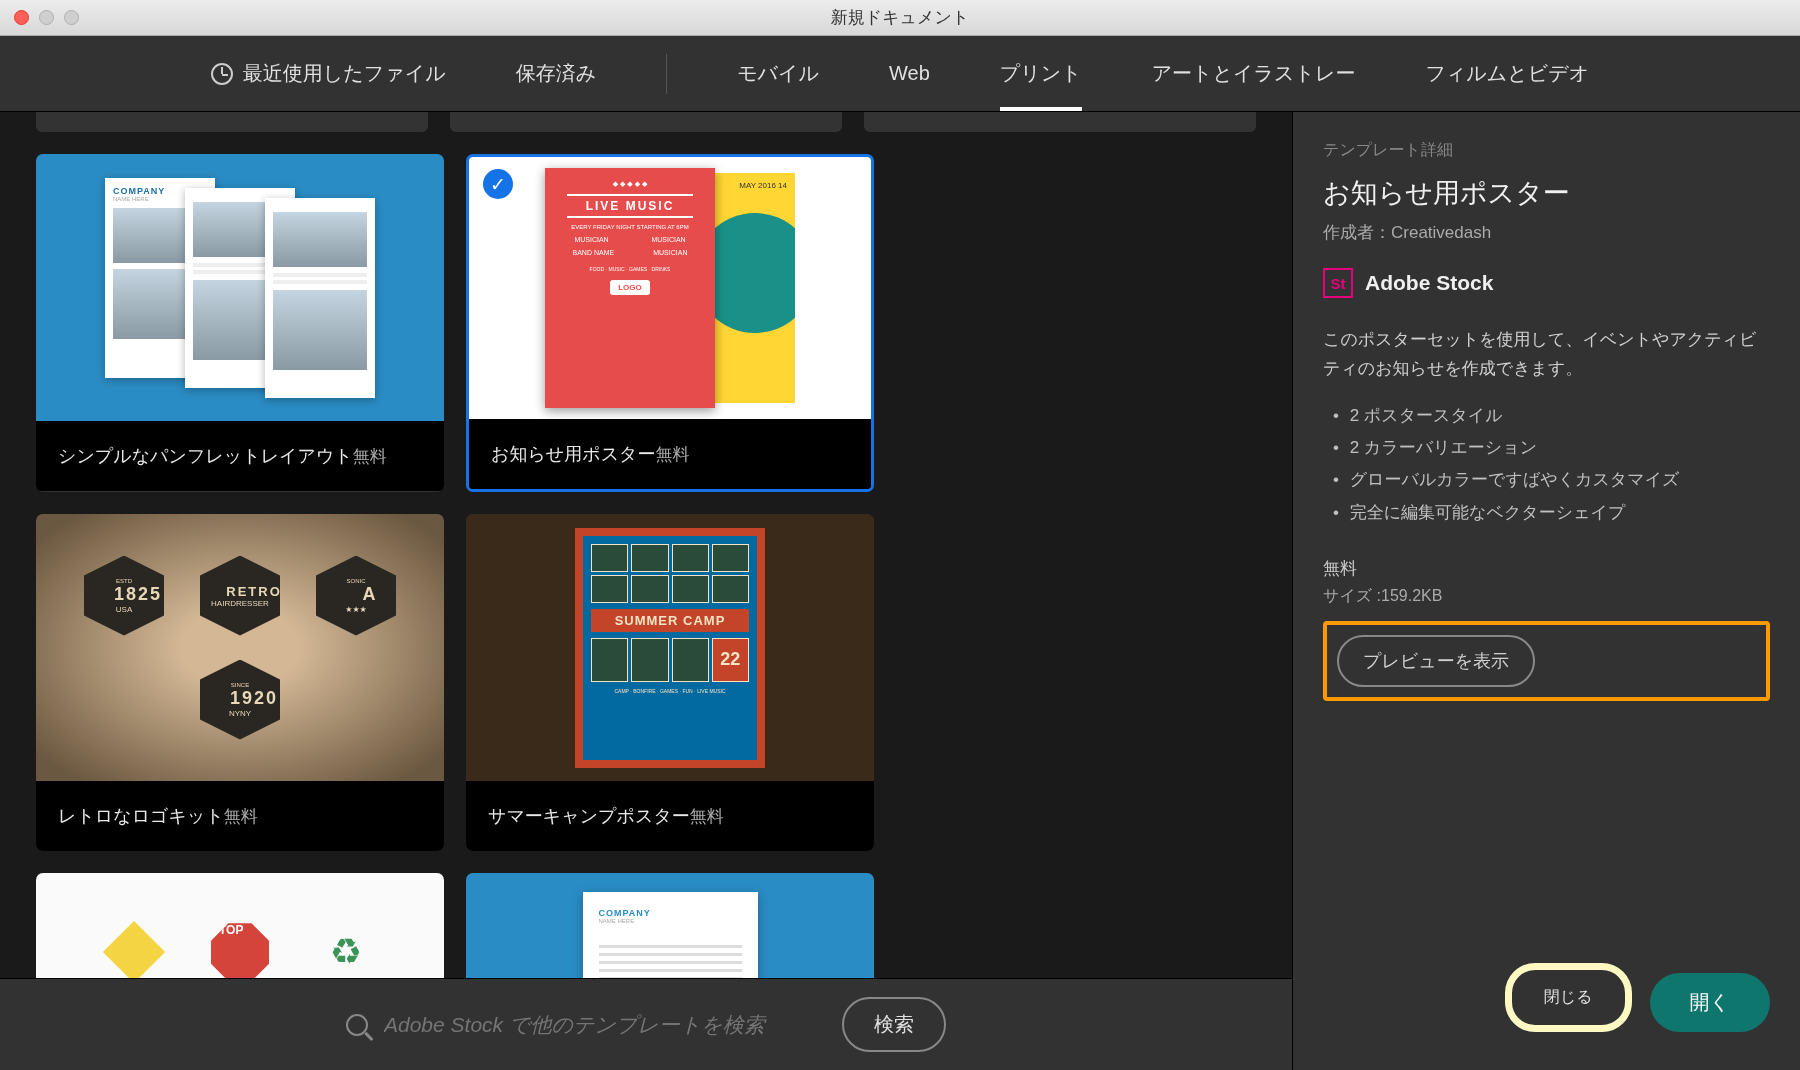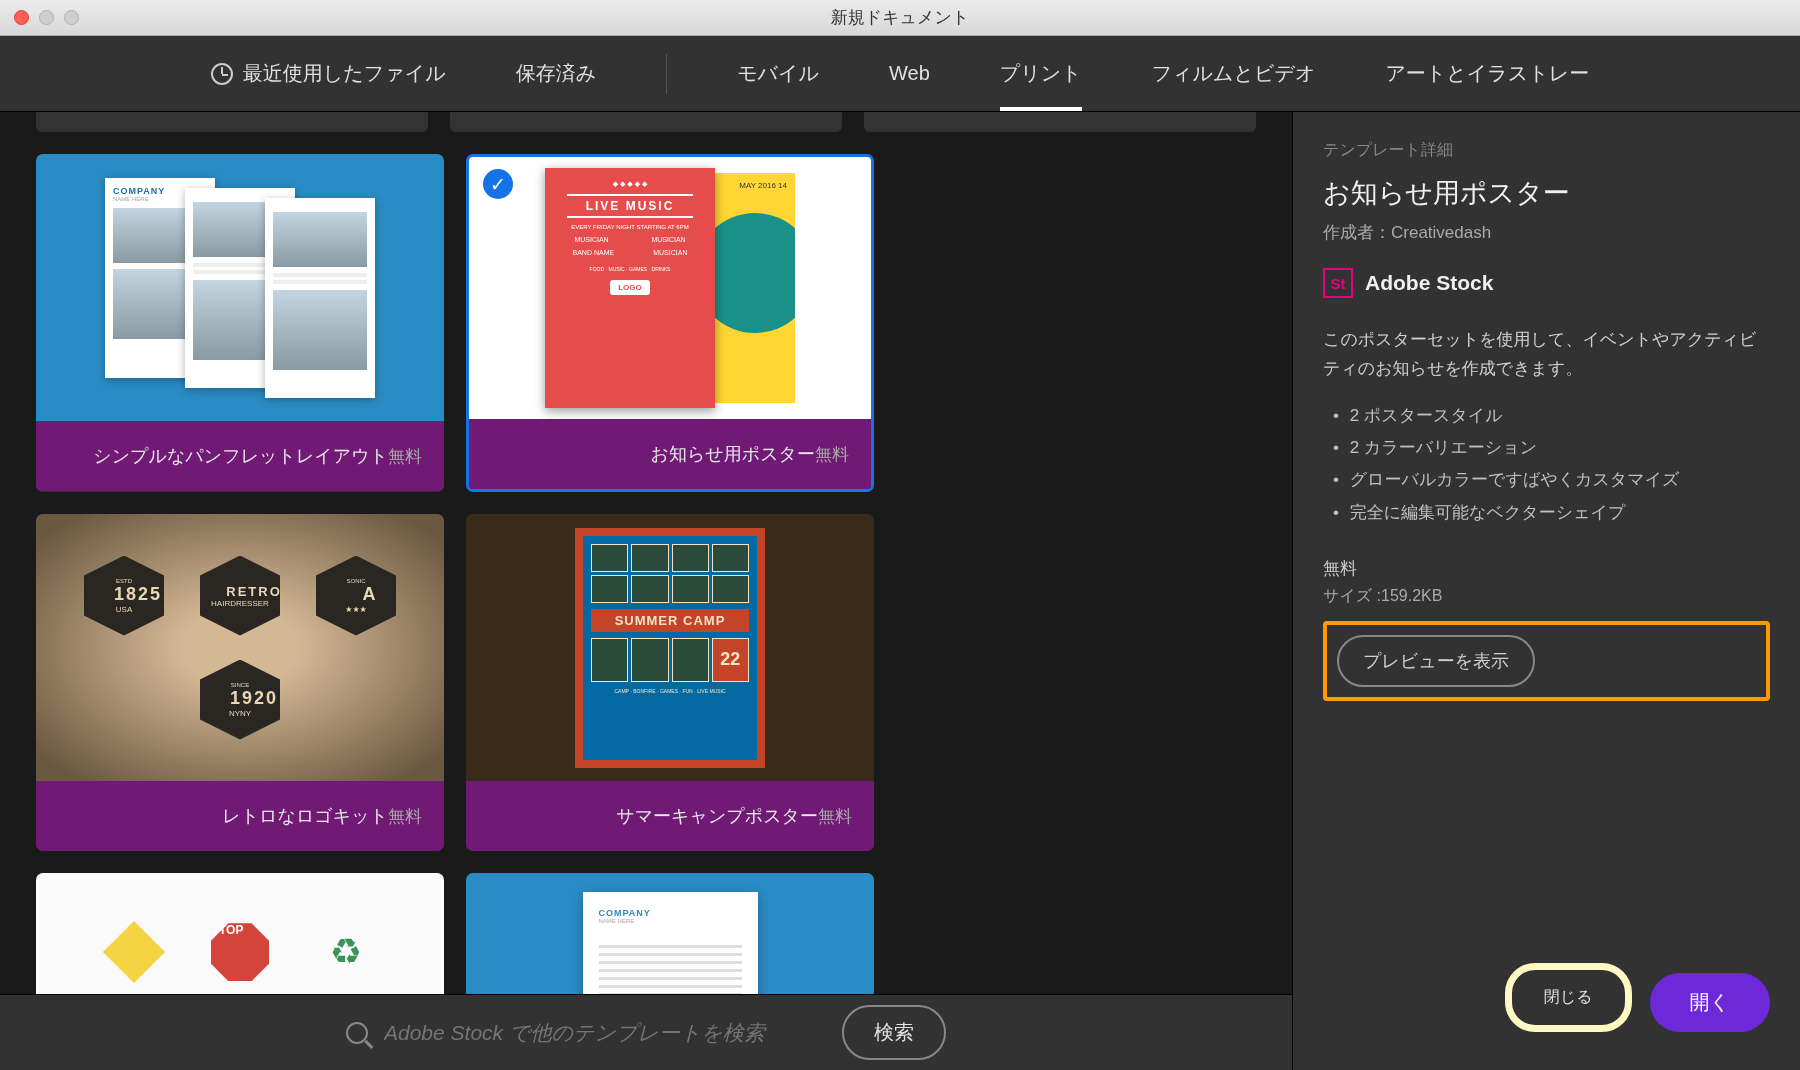--- a/index.html
+++ b/index.html
@@ -20,25 +20,25 @@
 .clock-icon::after { content: ""; position: absolute; width: 6px; height: 2px; background: #ccc; top: 9px; left: 9px; }
 .main { display: flex; height: calc(100% - 112px); }
 .grid-area { flex: 1; padding: 0 36px; overflow: hidden; position: relative; }
 .partial-row { display: flex; gap: 22px; margin-bottom: 22px; }
 .partial-card { width: 408px; height: 20px; background: #333; border-radius: 0 0 6px 6px; }
 .grid { display: flex; flex-wrap: wrap; gap: 22px; }
 .card { width: 408px; background: #333; border-radius: 7px; overflow: hidden; cursor: pointer; }
 .card.selected { border: 3px solid #1473e6; }
 .card-thumb { height: 267px; background: #444; position: relative; display: flex; align-items: center; justify-content: center; overflow: hidden; }
 .card.selected .card-thumb { height: 262px; }
-.card-footer { height: 70px; display: flex; align-items: center; justify-content: flex-end; padding: 0 22px; background: #701a75; }
+.card-footer { height: 70px; display: flex; align-items: center; justify-content: flex-start; padding: 0 22px; background: #000000; }
 .card-name { color: #e8e8e8; font-size: 18px; }
 .card-price { color: #aaa; font-size: 17px; }
 .check-badge { position: absolute; top: 12px; left: 14px; width: 30px; height: 30px; background: #1473e6; border-radius: 50%; display: flex; align-items: center; justify-content: center; color: #fff; font-size: 19px; z-index: 5; }
-.searchbar-wrap { position: absolute; bottom: 0; left: 0; right: 0; height: 76px; background: #323232; display: flex; align-items: center; justify-content: center; gap: 18px; border-top: 1px solid #000; }
+.searchbar-wrap { position: absolute; bottom: 0; left: 0; right: 0; height: 92px; background: #323232; display: flex; align-items: center; justify-content: center; gap: 18px; border-top: 1px solid #000; }
 .searchbar { display: flex; align-items: center; gap: 16px; background: transparent; }
 .search-icon { width: 22px; height: 22px; border: 2.5px solid #888; border-radius: 50%; position: relative; }
 .search-icon::after { content: ""; position: absolute; width: 10px; height: 2.5px; background: #888; transform: rotate(45deg); bottom: -4px; right: -8px; }
 .search-input { background: transparent; border: none; color: #888; font-size: 21px; font-style: italic; width: 440px; outline: none; }
 .search-btn { border: 2px solid #888; background: transparent; color: #e0e0e0; font-size: 20px; padding: 12px 30px; border-radius: 30px; cursor: pointer; }
 .sidebar { width: 508px; background: #323232; border-left: 1px solid #000; padding: 28px 30px; position: relative; display: flex; flex-direction: column; }
 .detail-label { color: #888; font-size: 16px; margin-bottom: 14px; }
 .detail-title { color: #f0f0f0; font-size: 27px; margin-bottom: 10px; }
 .detail-author { color: #aaa; font-size: 17px; margin-bottom: 24px; }
 .stock-row { display: flex; align-items: center; gap: 12px; margin-bottom: 28px; }
@@ -48,21 +48,21 @@
 .detail-list { list-style: none; padding-left: 10px; }
 .detail-list li { color: #c0c0c0; font-size: 17px; line-height: 1.9; }
 .detail-list li::before { content: "• "; margin-right: 6px; }
 .price-block { margin-top: 28px; }
 .price-text { color: #ccc; font-size: 17px; }
 .size-text { color: #aaa; font-size: 16px; margin-top: 6px; }
 .preview-highlight { border: 4px solid #ff9b00; padding: 10px; margin-top: 14px; display: inline-block; border-radius: 4px; }
 .preview-btn { border: 2px solid #888; background: transparent; color: #d0d0d0; font-size: 18px; padding: 12px 24px; border-radius: 28px; cursor: pointer; }
 .sidebar-footer { margin-top: auto; display: flex; gap: 18px; justify-content: flex-end; padding-bottom: 10px; }
 .btn-close { border: 7px solid #fef9c3; background: transparent; color: #e0e0e0; font-size: 16px; padding: 12px 32px; border-radius: 30px; cursor: pointer; }
-.btn-open { border: none; background: #6d28d9; color: #fff; font-size: 20px; padding: 16px 40px; border-radius: 30px; cursor: pointer; margin-top: 10px; }
+.btn-open { border: none; background: #0f766e; color: #fff; font-size: 20px; padding: 16px 40px; border-radius: 30px; cursor: pointer; margin-top: 10px; }
 
 
 .thumb-pamphlet { width: 100%; height: 100%; background: #2a8cc4; display: flex; align-items: center; justify-content: center; }
 .pamph-set { display: flex; gap: -10px; }
 .pamph { width: 110px; height: 200px; background: #fff; box-shadow: 0 2px 8px rgba(0,0,0,0.3); font-size: 7px; color: #888; padding: 8px; }
 .pamph-header { color: #1a6fa8; font-size: 9px; font-weight: bold; letter-spacing: 1px; }
 .pamph-img { width: 100%; height: 55px; background: linear-gradient(#c4d4e0, #8a9aa4); margin: 6px 0; }
 .thumb-poster { width: 100%; height: 100%; background: #fff; display: flex; align-items: center; justify-content: center; }
 .poster-red { width: 170px; height: 240px; background: #e74c4c; color: #fff; text-align: center; padding: 12px 8px; font-size: 8px; box-shadow: 0 3px 10px rgba(0,0,0,0.4); position: relative; z-index: 2; }
 .poster-red .banner { background: transparent; border-top: 2px solid #fff; border-bottom: 2px solid #fff; padding: 3px; margin: 6px 14px; font-size: 12px; font-weight: bold; letter-spacing: 2px; }
@@ -115,24 +115,24 @@
   <div class="tab">
     <span>モバイル</span>
   </div>
   <div class="tab">
     <span>Web</span>
   </div>
   <div class="tab active">
     <span>プリント</span>
   </div>
   <div class="tab">
+    <span>アートとイラストレー</span>
+  </div>
+  <div class="tab">
     <span>フィルムとビデオ</span>
-  </div>
-  <div class="tab">
-    <span>アートとイラストレー</span>
   </div>
 </div>
 
 <div class="main">
   <div class="grid-area">
     <div class="partial-row">
       <div class="partial-card"></div>
       <div class="partial-card"></div>
       <div class="partial-card"></div>
     </div>

